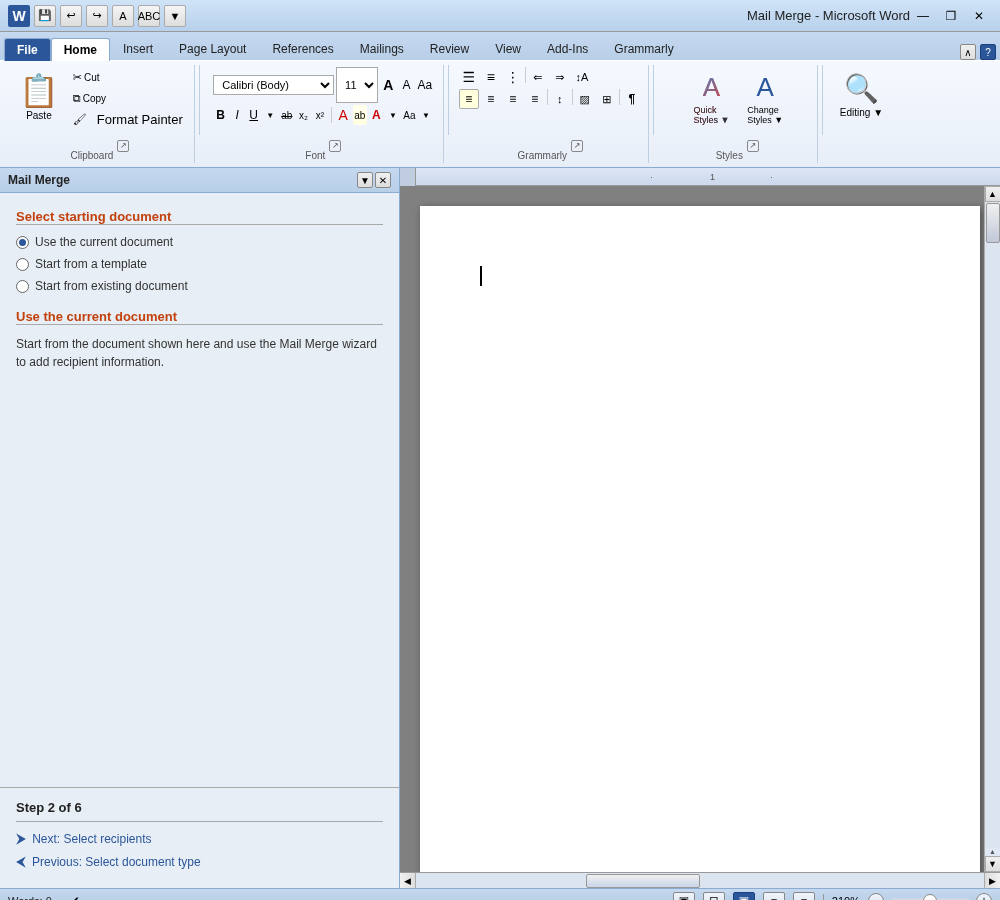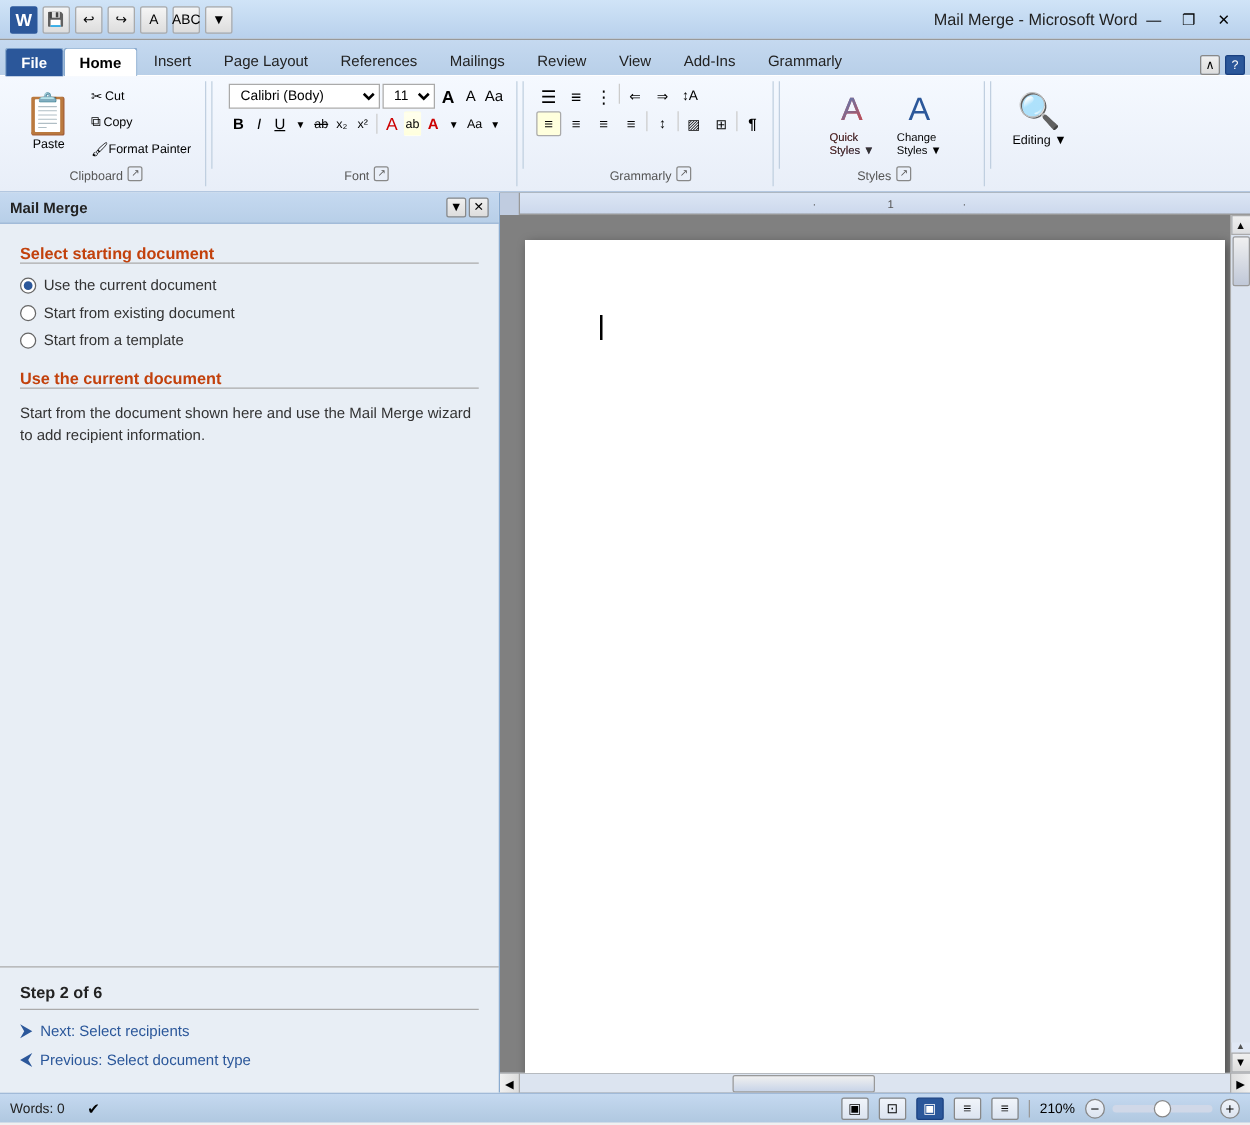--- a/index.html
+++ b/index.html
@@ -25,33 +25,33 @@
     
     #ribbon { background: linear-gradient(to bottom, #e8f0fb, #cddaf5); border-bottom: 1px solid #8aabcf; }
     #tab-bar { display: flex; align-items: flex-end; padding: 0 4px; height: 28px; background: linear-gradient(to bottom, #c5d9f0, #b8cfe8); }
     .tab { padding: 4px 12px; font-size: 12px; cursor: pointer; border: 1px solid transparent; border-bottom: none; border-radius: 3px 3px 0 0; color: #222; }
     .tab.active { background: white; border-color: #8aabcf; color: #000; font-weight: 600; position: relative; bottom: -1px; }
 
     #ribbon-content { background: linear-gradient(to bottom, #f5f9ff, #e8eef8); padding: 4px 6px; display: flex; align-items: stretch; gap: 2px; min-height: 90px; border-top: 1px solid #fff; }
     .ribbon-group { display: flex; flex-direction: column; align-items: center; padding: 2px 6px; border-right: 1px solid #c0cfe0; min-width: 60px; }
     .ribbon-group:last-child { border-right: none; }
     .ribbon-group-content { display: flex; align-items: flex-start; gap: 2px; flex: 1; }
-    .ribbon-group-label { font-size: 10px; color: #555; margin-top: 6px; text-align: left; }
+    .ribbon-group-label { font-size: 10px; color: #555; margin-top: 20px; text-align: left; }
     .ribbon-group-label-row { display: flex; align-items: center; gap: 2px; }
 
     .r-btn-large { display: flex; flex-direction: column; align-items: center; padding: 4px 6px; cursor: pointer; border: 1px solid transparent; border-radius: 3px; min-width: 40px; }
 
     .r-btn-small { display: flex; align-items: center; padding: 2px 4px; cursor: pointer; border: 1px solid transparent; border-radius: 2px; height: 20px; font-size: 11px; }
     .clipboard-small { display: flex; flex-direction: column; gap: 1px; }
 
     
     .font-group { display: flex; flex-direction: column; gap: 2px; width: 220px; }
     .font-row { display: flex; align-items: center; gap: 2px; }
     .font-select { background: white; border: 1px solid #aaa; padding: 2px 4px; font-size: 11px; width: 150px; height: 20px; cursor: pointer; }
-    .size-select { background: white; border: 1px solid #aaa; padding: 2px 4px; font-size: 11px; width: 42px; height: 20px; cursor: pointer; }
+    .size-select { background: white; border: 1px solid #aaa; padding: 2px 4px; font-size: 11px; width: 42px; height: 36px; cursor: pointer; }
     .fmt-btn { width: 20px; height: 20px; display: flex; align-items: center; justify-content: center; border: 1px solid transparent; border-radius: 2px; cursor: pointer; font-size: 12px; }
 
     
     .para-group { display: flex; flex-direction: column; gap: 2px; }
     .para-row { display: flex; gap: 2px; }
 
     
     #main { display: flex; height: calc(900px - 32px - 28px - 96px - 24px); }
 
     
@@ -152,21 +152,21 @@
 
     <div class="ribbon-group">
       <div class="ribbon-group-content">
         <div class="r-btn-large">
           <div style="font-size:32px;color:#2b579a;">📋</div>
           <div style="font-size:10px;">Paste</div>
         </div>
         <div class="clipboard-small">
           <div class="r-btn-small">✂ <span style="margin-left:2px;font-size:10px;">Cut</span></div>
           <div class="r-btn-small">⧉ <span style="margin-left:2px;font-size:10px;">Copy</span></div>
-          <div class="r-btn-small">🖌 <span style="margin-left:0;font-size:10px;">Format Painter</span></div>
+          <div class="r-btn-small">🖌 <span style="margin-left:10px;font-size:13px;">Format Painter</span></div>
         </div>
       </div>
       <div class="ribbon-group-label-row">
         <span class="ribbon-group-label">Clipboard</span>
         <div class="dl-btn">↗</div>
       </div>
     </div>
 
     <div class="separator-vertical"></div>
 
@@ -293,26 +293,26 @@
       <div class="section-title">Select starting document</div>
 
       <div class="radio-option">
         <div class="radio-circle selected">
         </div>
         <span class="radio-label">Use the current document</span>
       </div>
 
       <div class="radio-option">
         <div class="radio-circle"></div>
-        <span class="radio-label">Start from existing document</span>
+        <span class="radio-label">Start from a template</span>
       </div>
 
       <div class="radio-option">
         <div class="radio-circle"></div>
-        <span class="radio-label">Start from a template</span>
+        <span class="radio-label">Start from existing document</span>
       </div>
 
       <div class="use-current-section">
         <div class="section-title">Use the current document</div>
         <div class="use-current-desc">Start from the document shown here and use the Mail Merge wizard to add recipient information.</div>
       </div>
     </div>
 
     <div id="task-pane-footer">
       <div class="step-title">Step 2 of 6</div>

